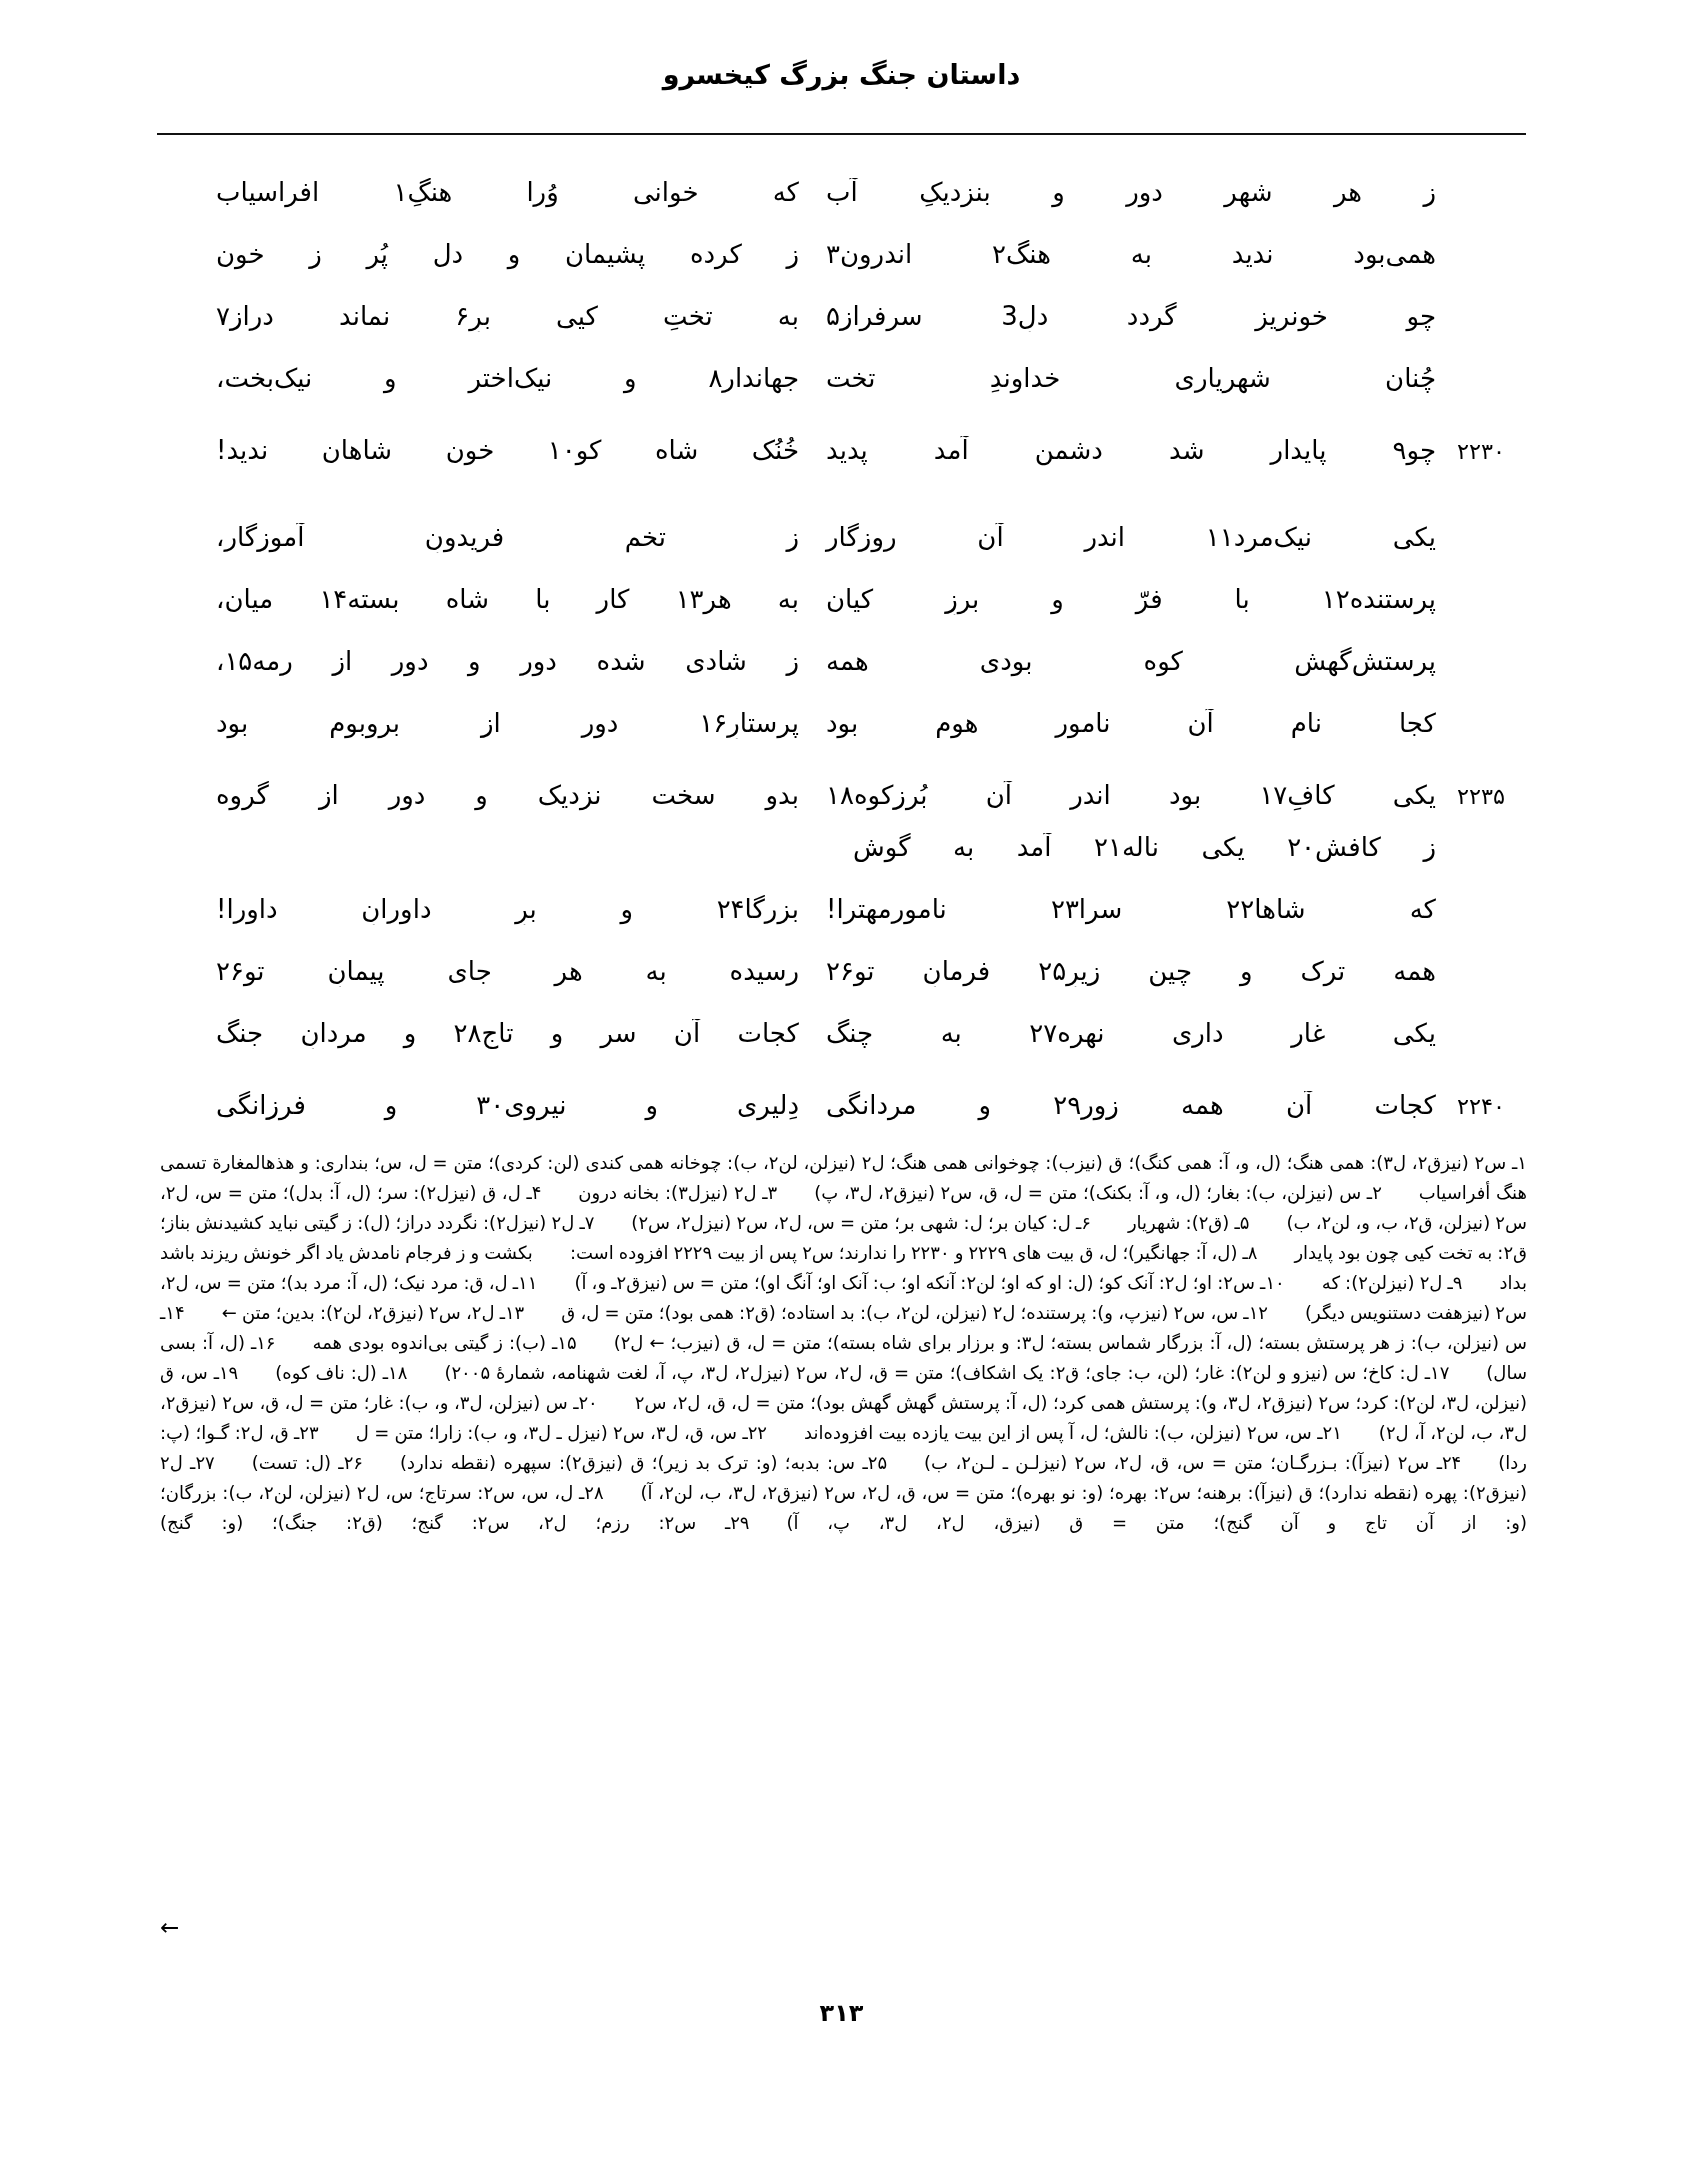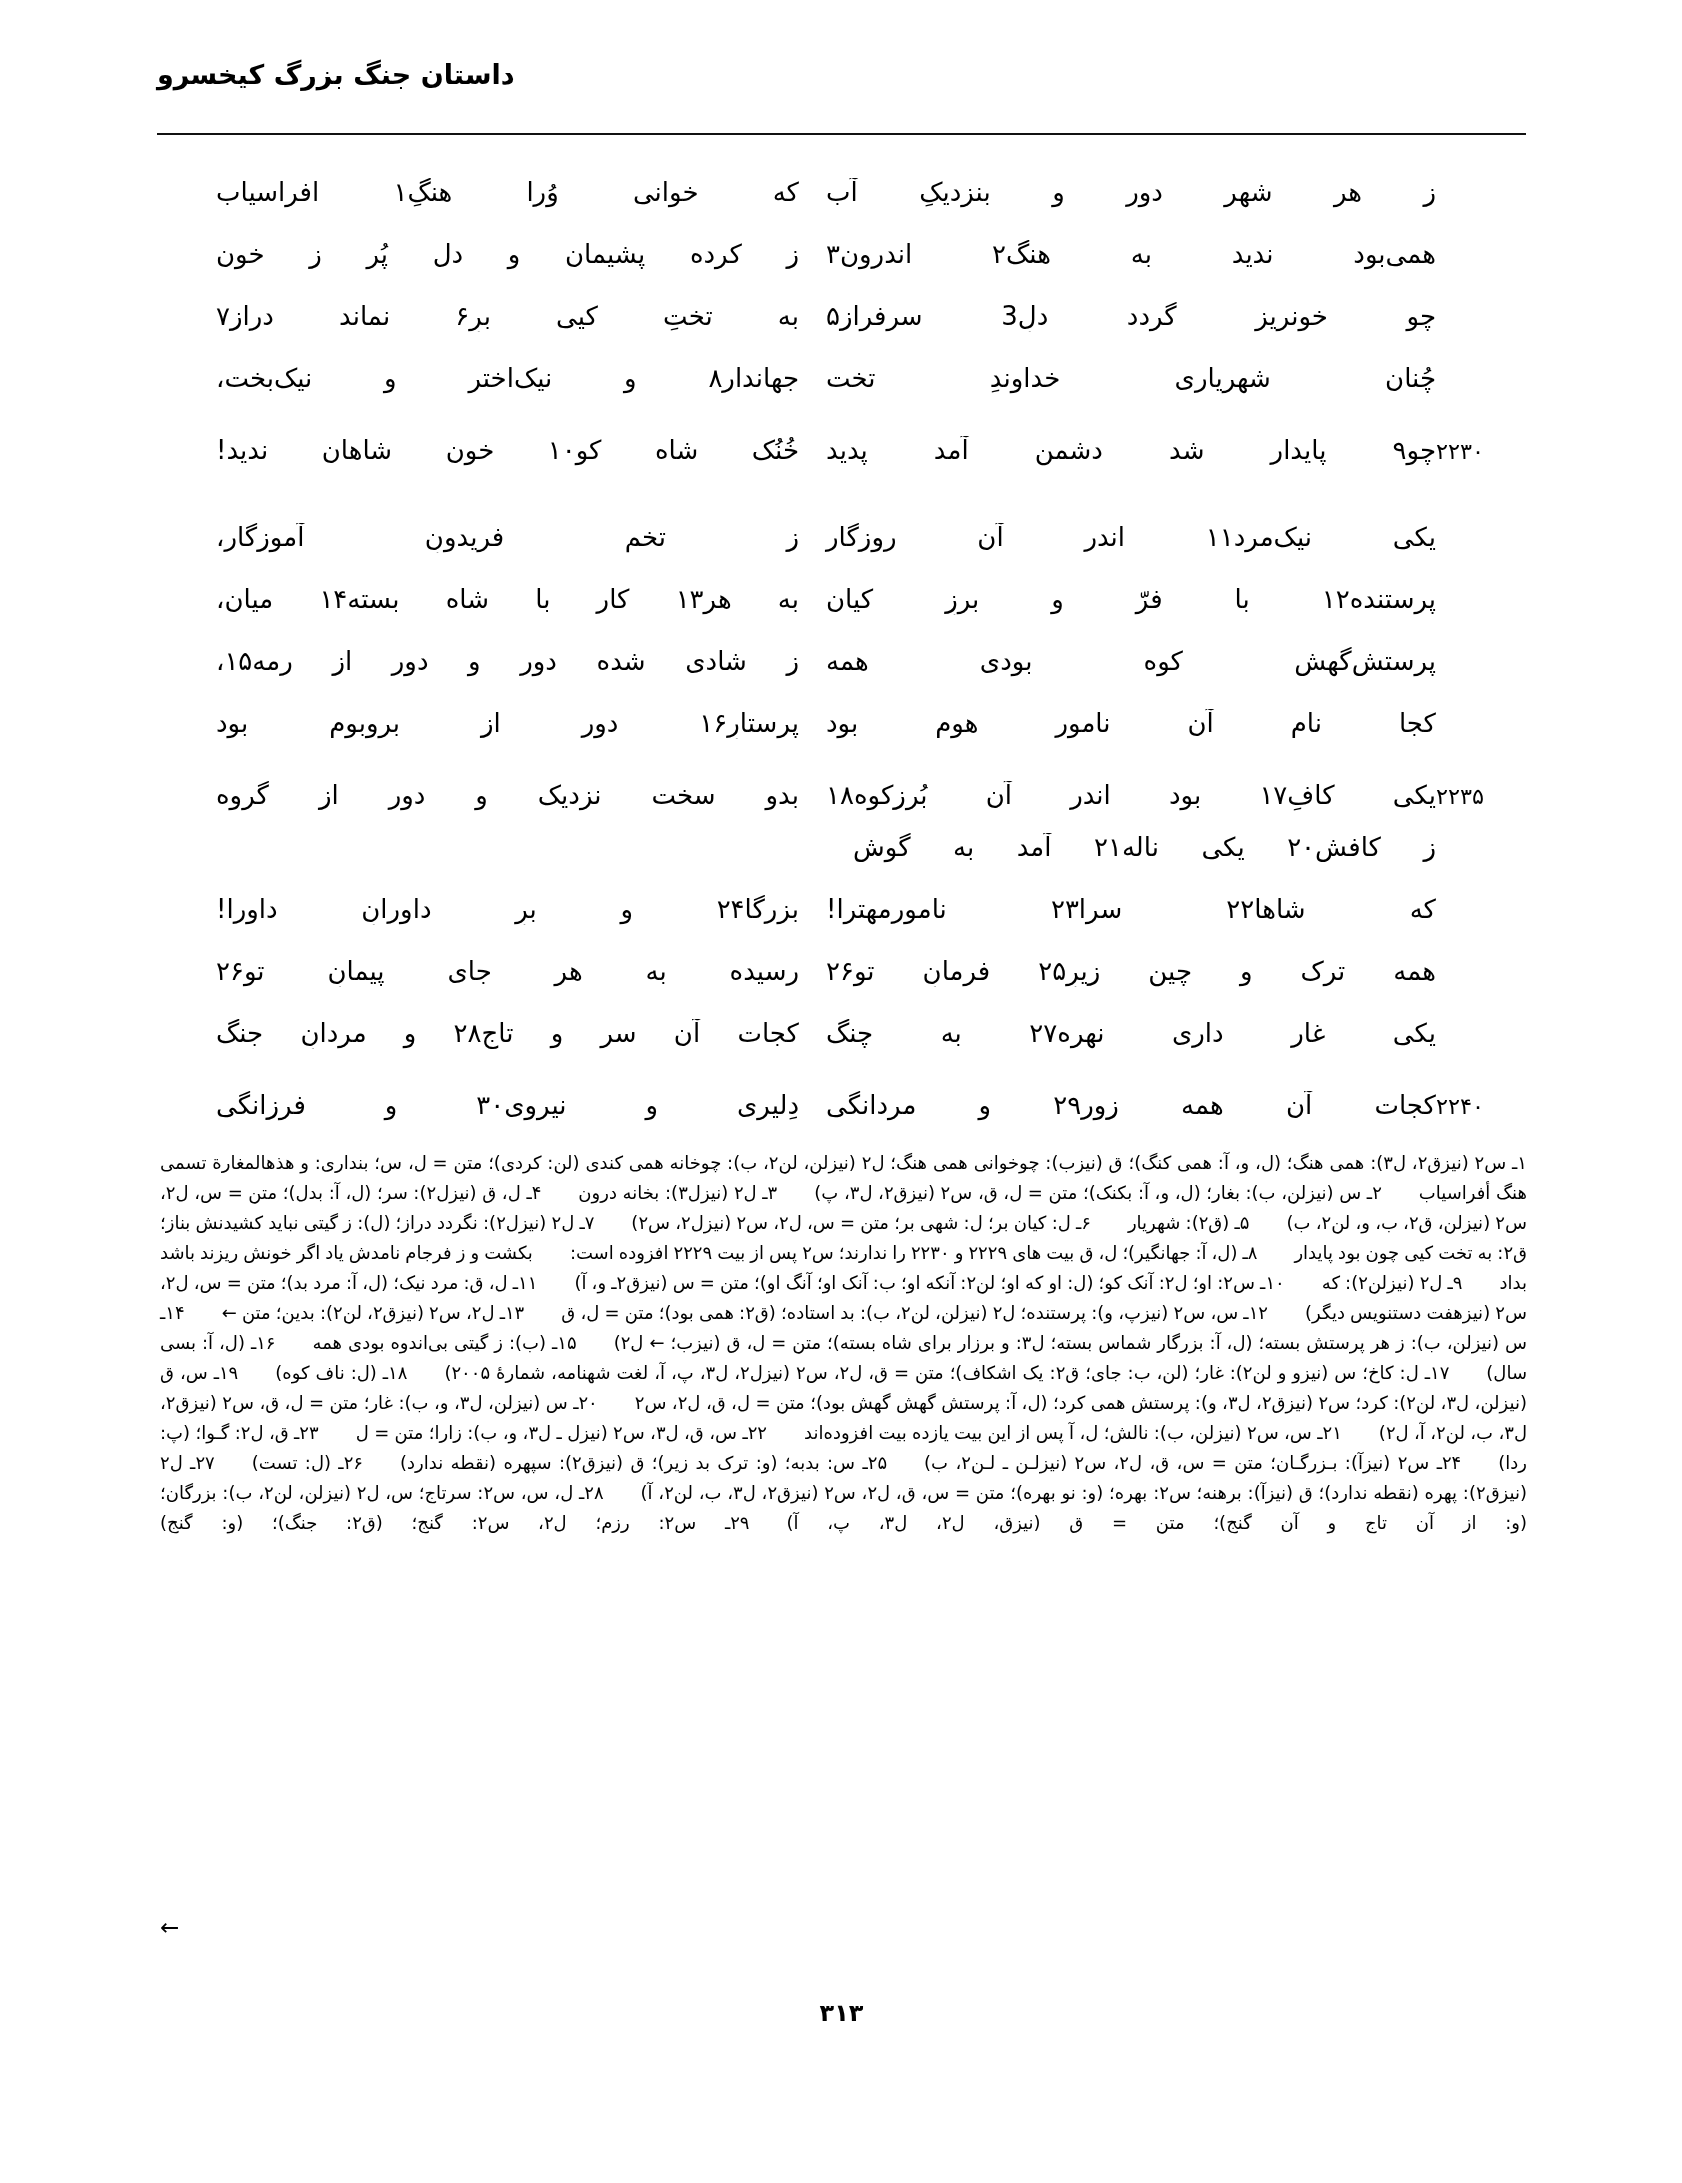--- a/index.html
+++ b/index.html
@@ -19,21 +19,21 @@
     position: absolute;
     inset: 0;
   }
 
   
   .runhead {
     position: absolute;
     top: 60px;
     right: 157px;
     left: 157px;
-    text-align: left;
+    text-align: center;
     font-size: 27px;
     font-weight: bold;
     letter-spacing: 0;
     direction: rtl;
     line-height: 1.1;
   }
   .rule {
     position: absolute;
     top: 133px;
     right: 157px;
@@ -55,21 +55,21 @@
     display: flex;
     flex-direction: row;
     align-items: baseline;
     height: 62px;
     direction: rtl;
   }
   .vnum {
     width: 90px;
     flex: 0 0 90px;
     font-size: 22.4px;
-    text-align: left;
+    text-align: center;
     padding-top: 12.2px;
     letter-spacing: 0.7px;
   }
   .hemi {
     flex: 0 0 610px;
     width: 610px;
     font-size: 26px;
     line-height: 1.15;
     white-space: nowrap;
     overflow: hidden;

